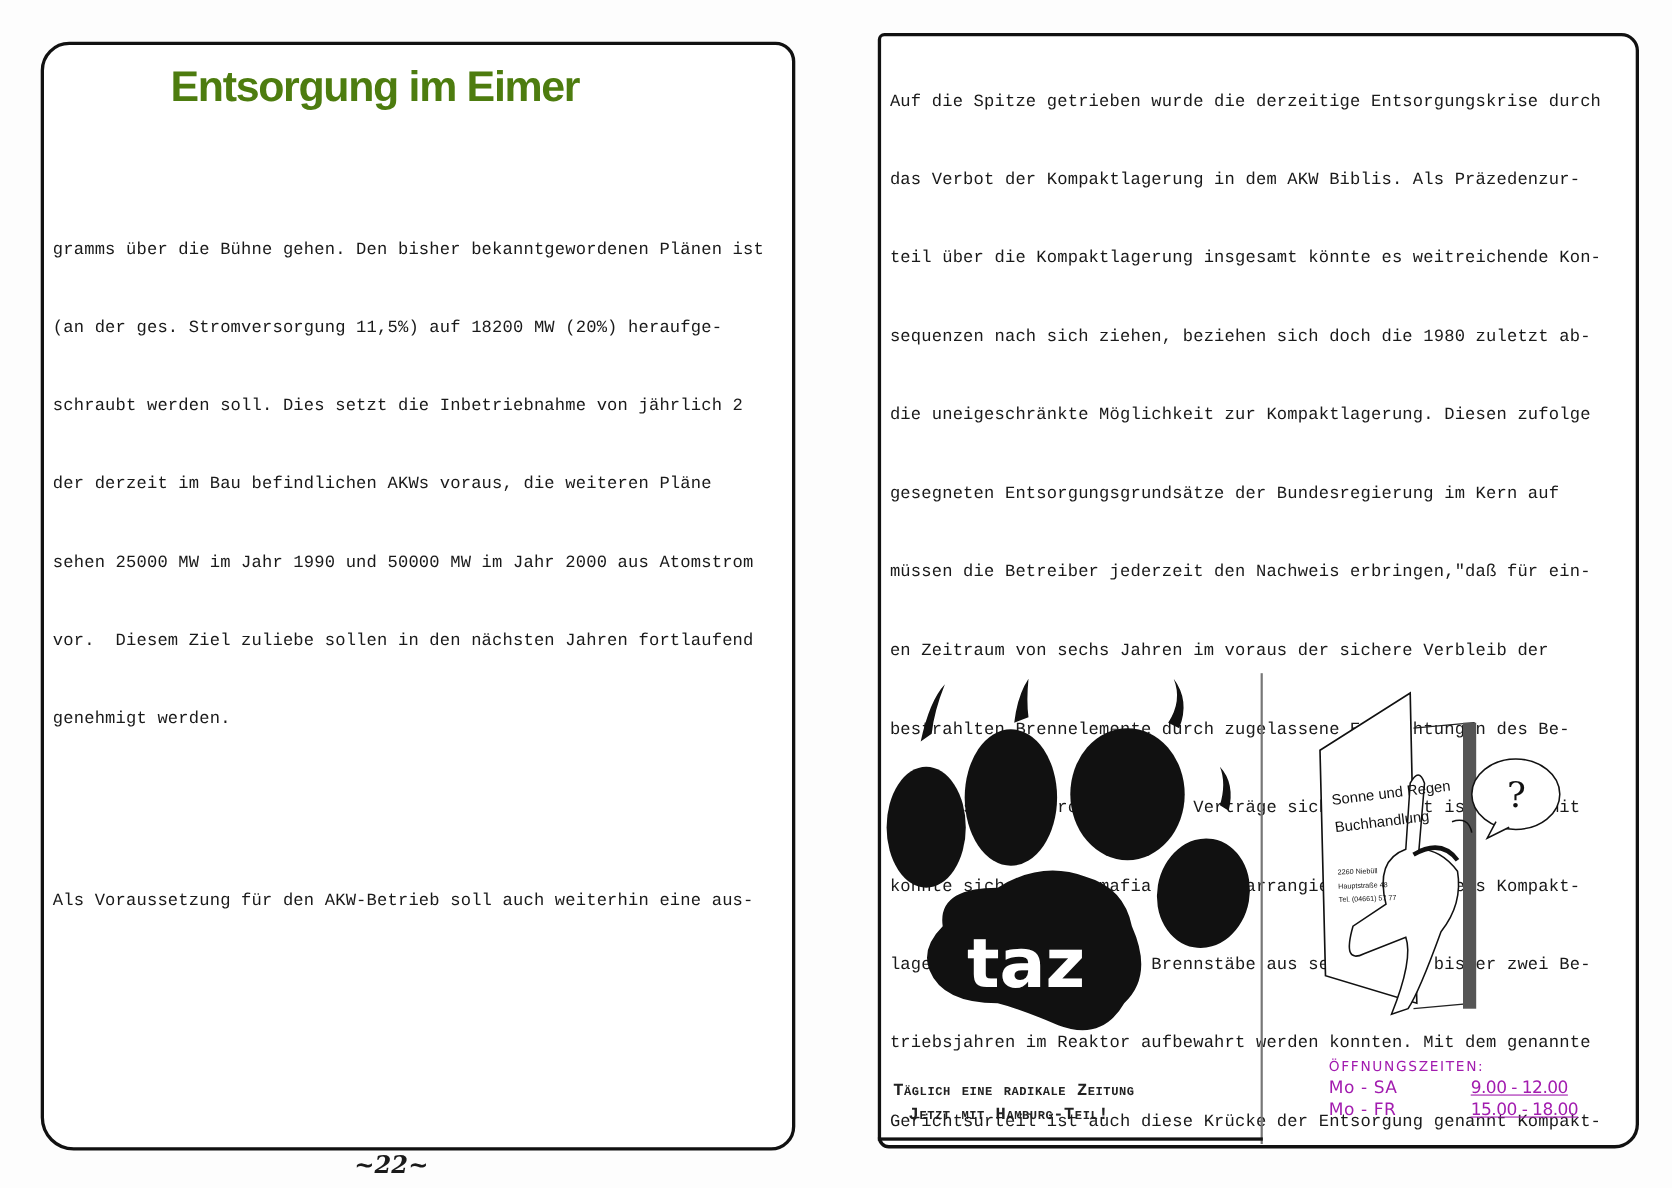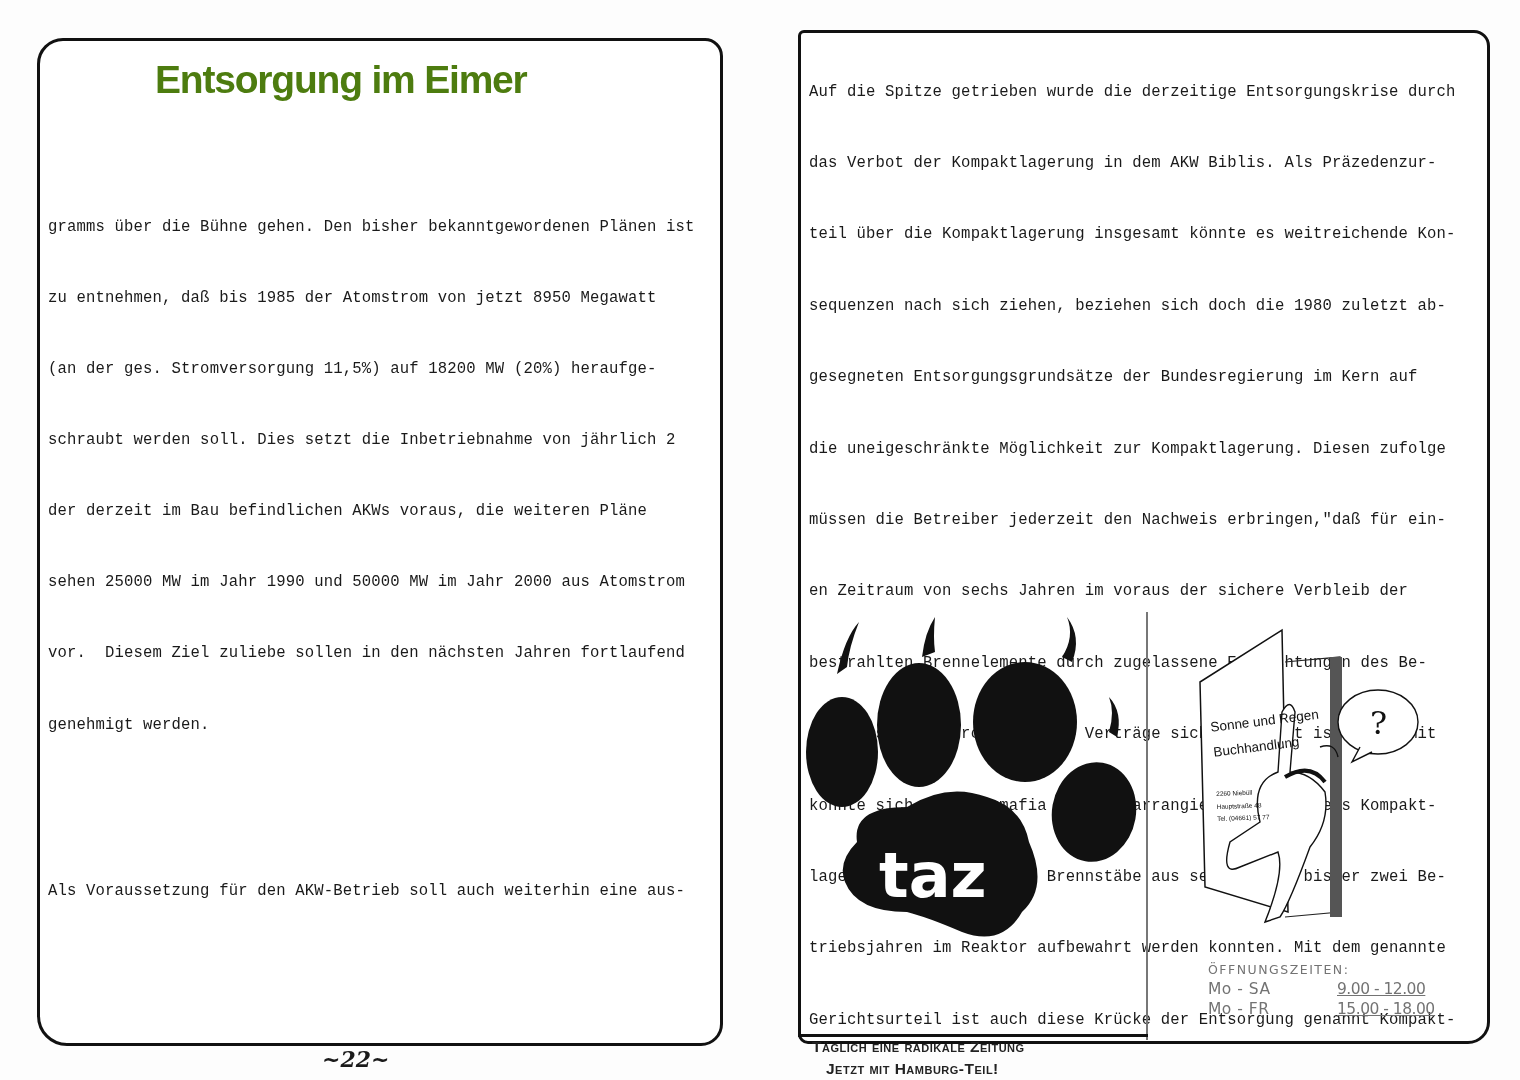--- a/index.html
+++ b/index.html
@@ -25,51 +25,50 @@
   .page-number {
     position:absolute; left:322px; top:1046px; font-family:"DejaVu Serif", serif;
     font-size:22px; font-weight:bold; font-style:italic;text-align:right;
   }
   
   .ad-divider { position:absolute; left:1146px; top:612px; width:1.5px; height:428px; background:#777; }
   .taz-bottom-line { position:absolute; left:798px; top:1034px; width:350px; height:3px; background:#111; }
   .paw-area { position:absolute; left:797px; top:612px; width:350px; height:360px; }
   .paw-area svg { width:100%; height:100%; }
   .taz-slogan {
-    position:absolute; left:812px; top:1036px; width:330px;
-    font-family:Liberation Sans, sans-serif; font-size:15.5px; font-weight:bold; letter-spacing:0.5px;
+    position:absolute; left:812px; top:980px; width:330px;
+    font-family:Liberation Mono, monospace; font-size:15.5px; font-weight:bold; letter-spacing:0.5px;
     line-height:22px; color:#222; font-variant:small-caps;
   }
   .taz-slogan div:nth-child(2) { padding-left:14px; }
   .book-area { position:absolute; left:1160px; top:612px; width:320px; height:345px; }
   .book-area svg { width:100%; height:100%; }
   .door-text {
     position:absolute; font-family:"Liberation Sans", sans-serif; color:#111;
     transform:rotate(-7deg); transform-origin:left top;
   }
   #shop-name { left:1209px; top:715px; font-size:13.5px; line-height:25px; }
   #shop-addr { left:1216px; top:788px; font-size:6.5px; line-height:12.5px; transform:rotate(-2deg); }
   .hours {
-    position:absolute; left:1208px; top:962px; font-family:"DejaVu Sans", sans-serif; color:#737373;
+    position:absolute; left:1208px; top:962px; font-family:"DejaVu Sans", sans-serif; color:#a21caf;
   }
   .hours-title { font-size:12.5px; letter-spacing:1.5px; margin-bottom:2px; }
   .hours-row { display:flex; font-size:15.5px; line-height:20px;gap:16px; }
   .hours-row .days { width:113px; letter-spacing:0.5px; }
   .hours-row .time { letter-spacing:-0.5px;text-decoration:underline; }
 </style>
 </head>
 <body>
 
 <div class="page-frame" id="left-frame"></div>
 <div class="title">Entsorgung im Eimer</div>
 
 <div class="col" id="left-col">
   <div>
     <div>gramms über die Bühne gehen. Den bisher bekanntgewordenen Plänen ist</div>
-    <div>zu entnehmen, daß bis 1985 der Atomstrom von jetzt 8950 Megawatt</div>
     <div>(an der ges. Stromversorgung 11,5%) auf 18200 MW (20%) heraufge-</div>
     <div>schraubt werden soll. Dies setzt die Inbetriebnahme von jährlich 2</div>
     <div>der derzeit im Bau befindlichen AKWs voraus, die weiteren Pläne</div>
     <div>sehen 25000 MW im Jahr 1990 und 50000 MW im Jahr 2000 aus Atomstrom</div>
     <div>vor.  Diesem Ziel zuliebe sollen in den nächsten Jahren fortlaufend</div>
     <div>genehmigt werden.</div>
   </div>
   <div>
     <div>Als Voraussetzung für den AKW-Betrieb soll auch weiterhin eine aus-</div>
     
@@ -86,22 +85,22 @@
 
 <div class="page-number">~22~</div>
 
 <div class="page-frame" id="right-frame"></div>
 
 <div class="col" id="right-col">
   <div>Auf die Spitze getrieben wurde die derzeitige Entsorgungskrise durch</div>
   <div>das Verbot der Kompaktlagerung in dem AKW Biblis. Als Präzedenzur-</div>
   <div>teil über die Kompaktlagerung insgesamt könnte es weitreichende Kon-</div>
   <div>sequenzen nach sich ziehen, beziehen sich doch die 1980 zuletzt ab-</div>
+  <div>die uneigeschränkte Möglichkeit zur Kompaktlagerung. Diesen zufolge</div>
   <div>gesegneten Entsorgungsgrundsätze der Bundesregierung im Kern auf</div>
-  <div>die uneigeschränkte Möglichkeit zur Kompaktlagerung. Diesen zufolge</div>
   <div>müssen die Betreiber jederzeit den Nachweis erbringen,"daß für ein-</div>
   <div>en Zeitraum von sechs Jahren im voraus der sichere Verbleib der</div>
   <div>bestrahlten Brennelemente durch zugelassene Einrichtungen des Be-</div>
   <div>treibers oder durch bindende Verträge sichergestellt ist." Hiermit</div>
   <div>konnte sich die Atommafia seither arrangieren, da mittels Kompakt-</div>
   <div>lagerung die verseuchten Brennstäbe aus sechs statt bisher zwei Be-</div>
   <div>triebsjahren im Reaktor aufbewahrt werden konnten. Mit dem genannte</div>
   <div>Gerichtsurteil ist auch diese Krücke der Entsorgung genannt Kompakt-</div>
   
   

